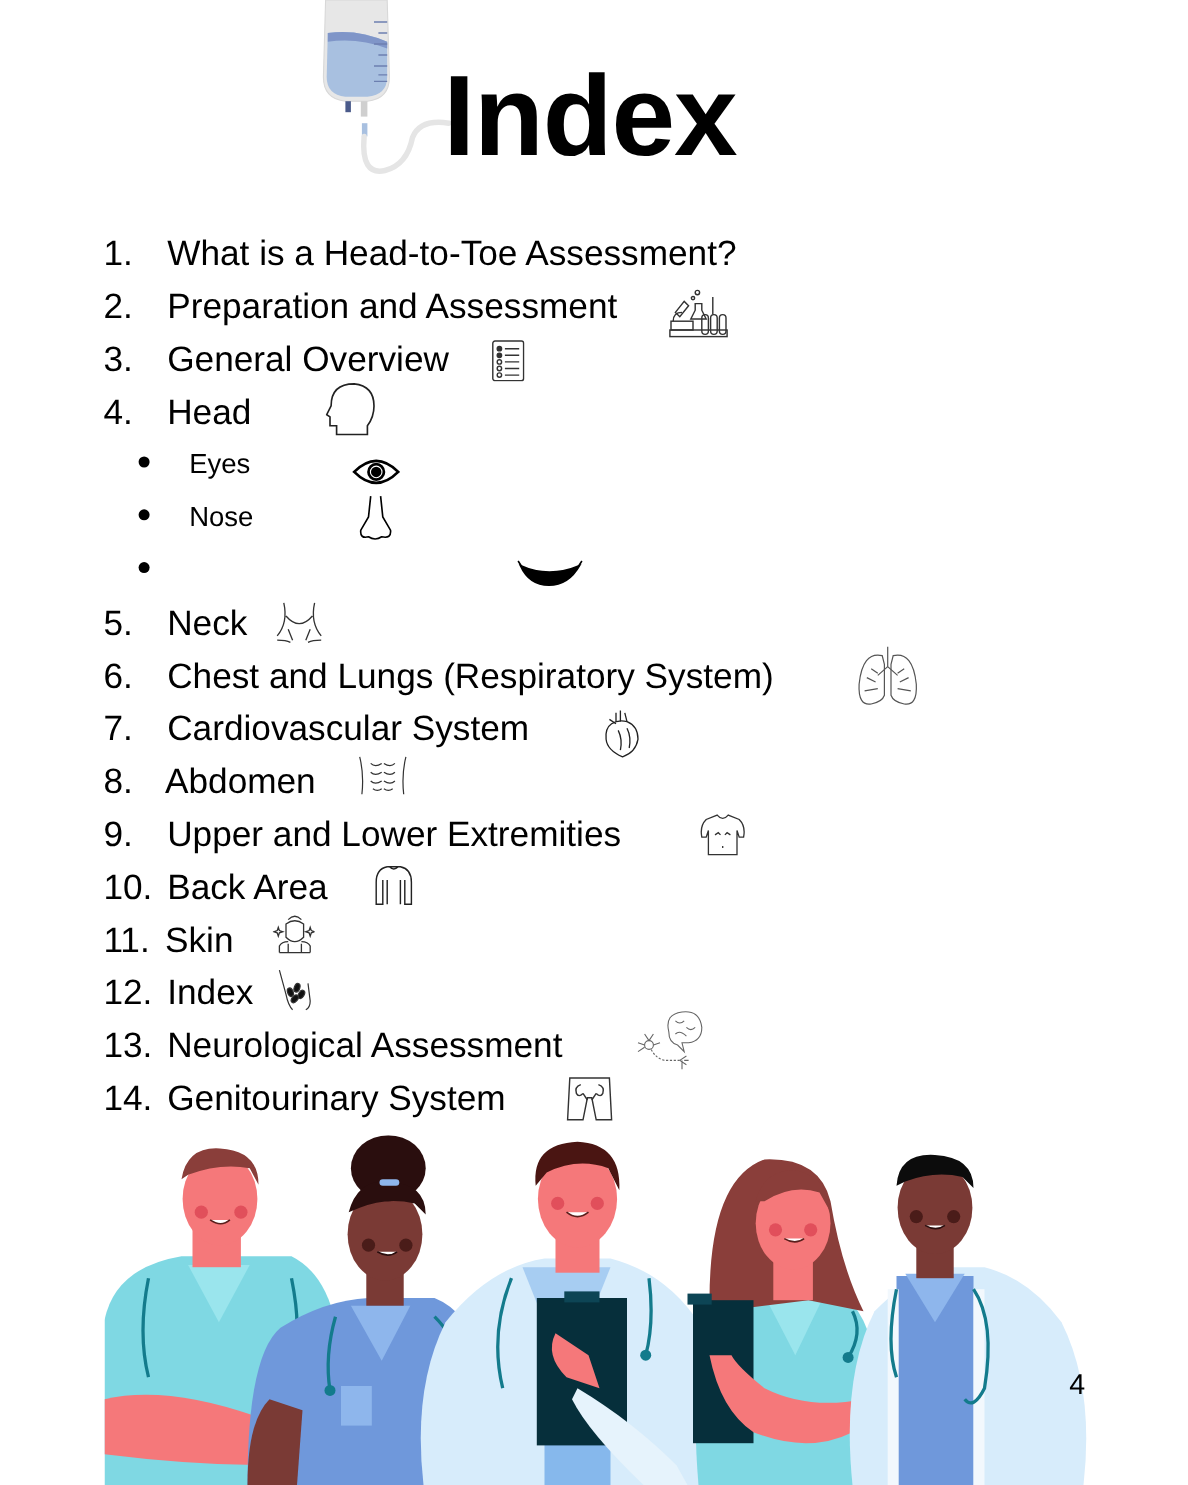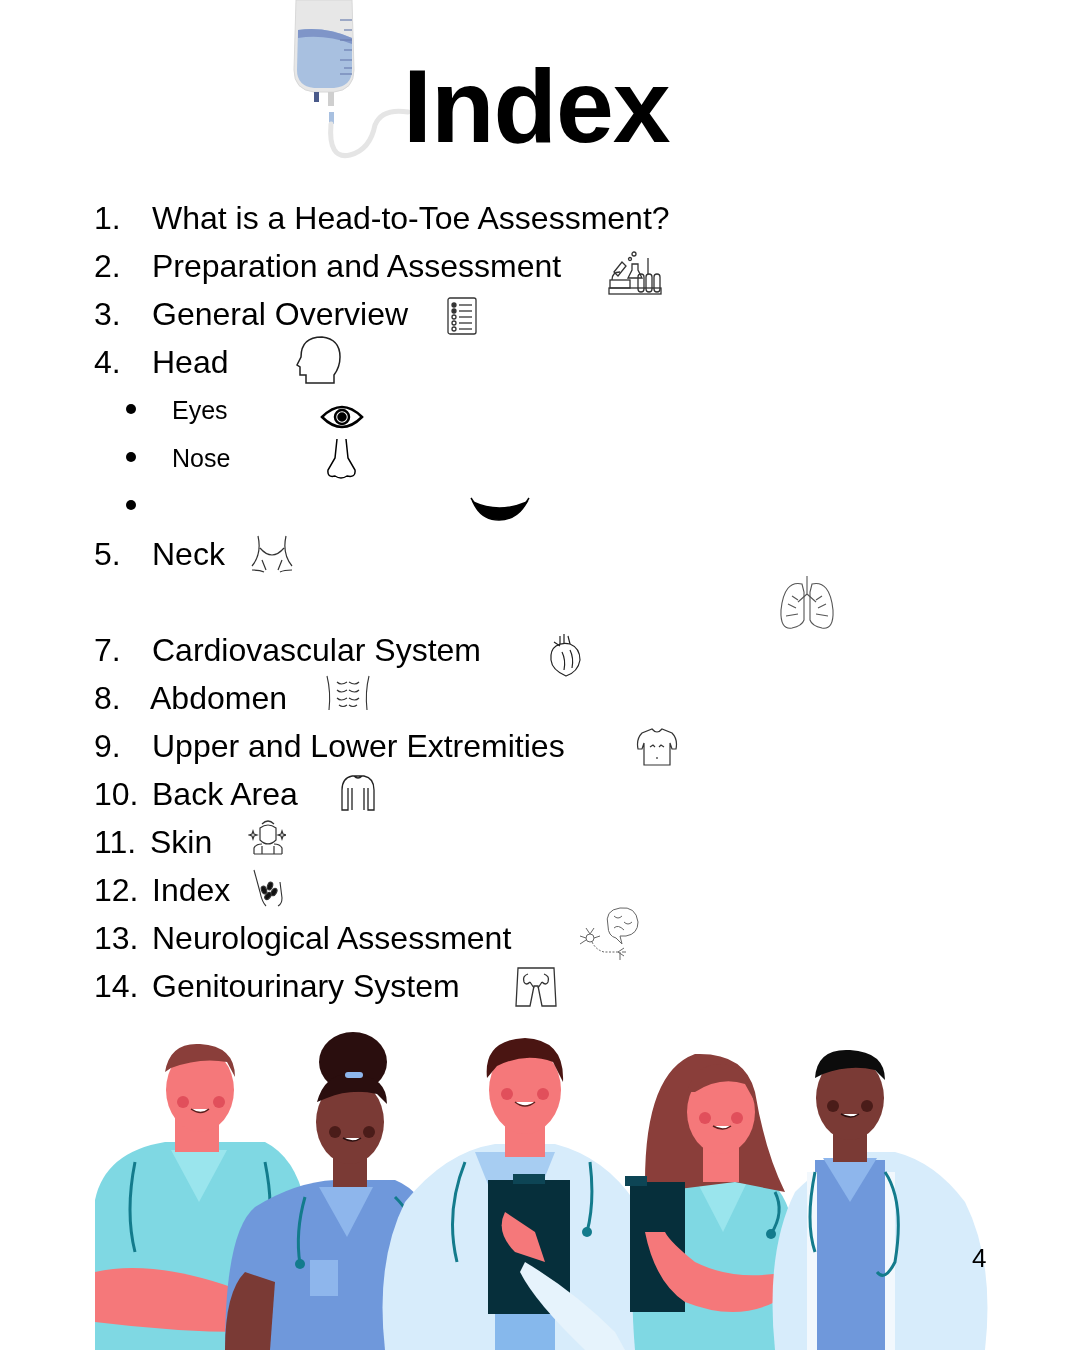--- a/index.html
+++ b/index.html
@@ -1,19 +1,19 @@
 <!DOCTYPE html>
 <html><head>
   <meta charset="utf-8">
   <style>
     html, body { margin: 0; padding: 0; background: #ffffff; }
     body { width: 1080px; height: 1350px; position: relative; overflow: hidden; font-family: "Liberation Sans", sans-serif; color: #000; }
     .iv-bag { position: absolute; left: 290px; top: 0; width: 140px; height: 165px; }
     .title { position: absolute; left: 403px; top: 54px; font-size: 104px; font-weight: bold; letter-spacing: -1px; line-height: 1; }
-    .toc { position: absolute; left: 0; top: 0; width: 1080px; height: 1020px; }
+    .toc { position: absolute; left: 0; top: 12px; width: 1080px; height: 1020px; }
     .row { position: absolute; left: 94px; font-size: 32px; line-height: 36px; white-space: nowrap; }
     .num { display: inline-block; width: 58px; }
     .num.wide { width: auto; margin-right: 8px; }
     .bullet { position: absolute; left: 126px; font-size: 25px; line-height: 36px; text-align: center; }
     .bullet .dot { display: inline-block; width: 10px; height: 10px; border-radius: 50%; background: #000; margin-right: 36px; vertical-align: middle; position: relative; top: -3px; }
     .icon { position: absolute; }
     .icon svg { display: block; }
     .page-num { position: absolute; left: 972px; top: 1243px; font-size: 26px; }
     .illus { position: absolute; left: 95px; top: 1032px; width: 900px; height: 318px; }
   </style>
@@ -126,20 +126,23 @@
 
   <div class="row" style="top:536px">
     <span class="num">5.</span><span>Neck</span>
   </div>
   <div class="icon" style="left:250px;top:534px">
     <svg width="44" height="40" viewBox="0 0 44 40" fill="none" stroke="#333" stroke-width="1.2">
       <path d="M8 2 Q12 20 2 32 M36 2 Q32 20 42 32 M10 14 Q22 28 34 14 M12 26 L16 36 M32 26 L28 36 M2 36 Q10 36 14 38 M42 36 Q34 36 30 38"></path>
     </svg>
   </div>
 
+  <div class="row" style="top:584px">
+    <span class="num">6.</span><span>Chest and Lungs (Respiratory System)</span>
+  </div>
   <div class="icon" style="left:778px;top:574px">
     <svg width="58" height="58" viewBox="0 0 58 58" fill="none" stroke="#555" stroke-width="1.1">
       <path d="M29 2 L29 20 M29 20 L20 28 M29 20 L38 28"></path>
       <path d="M24 10 Q6 6 3 36 Q2 56 14 54 Q24 52 26 46 L26 18 Z"></path>
       <path d="M34 10 Q52 6 55 36 Q56 56 44 54 Q34 52 32 46 L32 18 Z"></path>
       <path d="M10 30 L18 34 M8 42 L20 40 M48 30 L40 34 M50 42 L38 40 M14 22 L20 26 M44 22 L38 26"></path>
     </svg>
   </div>
 
   <div class="row" style="top:632px">

